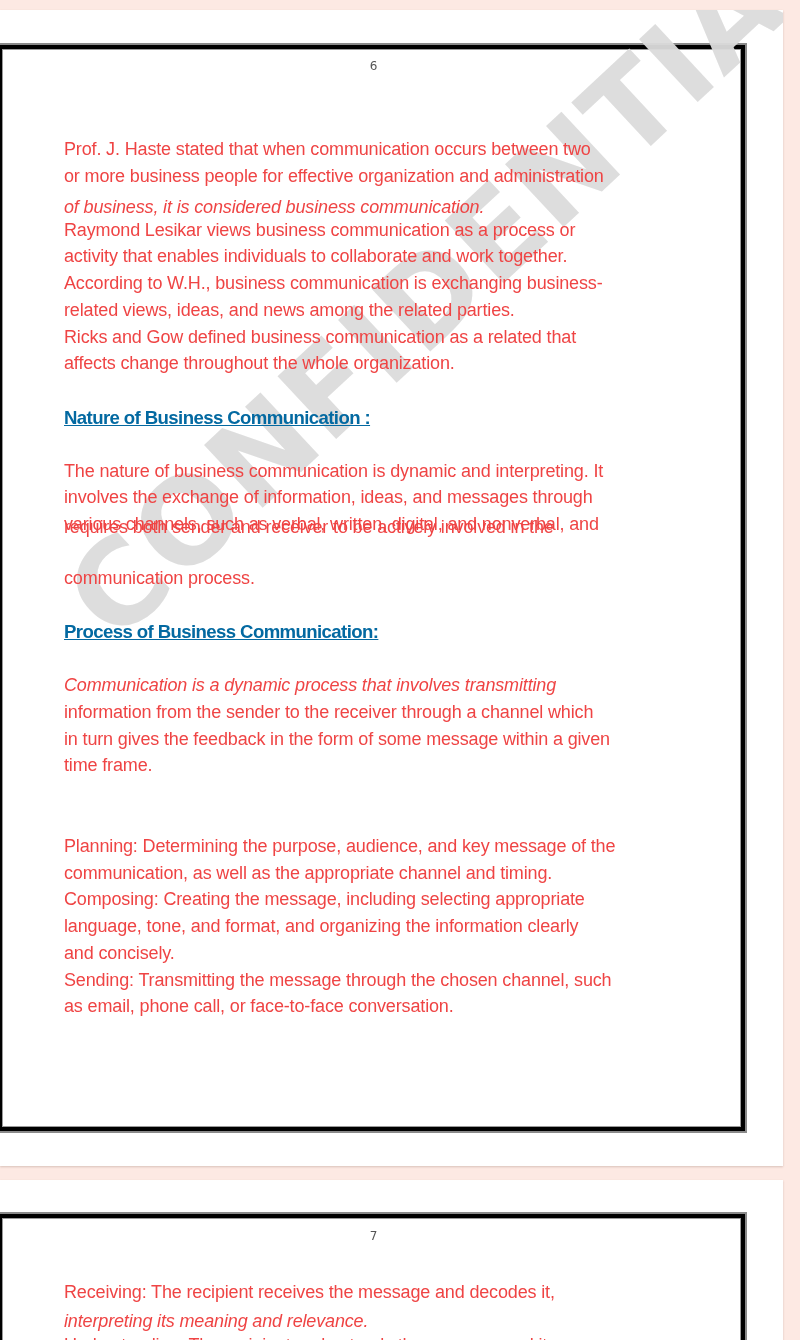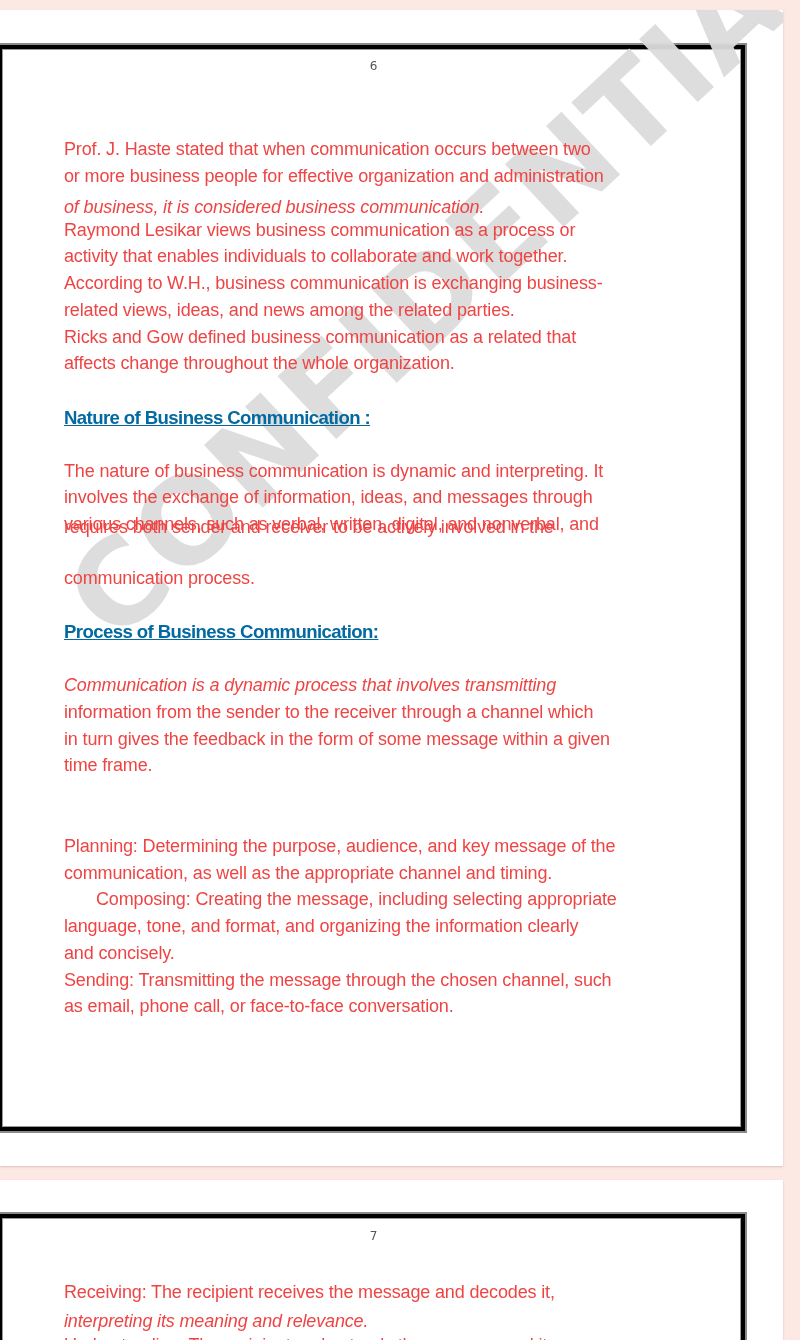--- a/index.html
+++ b/index.html
@@ -89,21 +89,21 @@
 
     <div class="heading" style="top:608px;">Process of Business Communication:</div>
 
     <div class="line" style="top:662px;font-style:italic;">Communication is a dynamic process that involves transmitting</div>
     <div class="line" style="top:689px;">information from the sender to the receiver through a channel which</div>
     <div class="line" style="top:716px;">in turn gives the feedback in the form of some message within a given</div>
     <div class="line" style="top:742px;">time frame.</div>
 
     <div class="line" style="top:823px;">Planning: Determining the purpose, audience, and key message of the</div>
     <div class="line" style="top:850px;">communication, as well as the appropriate channel and timing.</div>
-    <div class="line" style="top:876px;margin-left:32px;">Composing: Creating the message, including selecting appropriate</div>
+    <div class="line" style="top:876px;">Composing: Creating the message, including selecting appropriate</div>
     <div class="line" style="top:903px;">language, tone, and format, and organizing the information clearly</div>
     <div class="line" style="top:930px;">and concisely.</div>
     <div class="line" style="top:957px;">Sending: Transmitting the message through the chosen channel, such</div>
     <div class="line" style="top:983px;">as email, phone call, or face-to-face conversation.</div>
   </div>
 </div>
 
 <div class="page" id="page2">
   <div class="frame" id="frame2">
     <div class="inner"></div>

